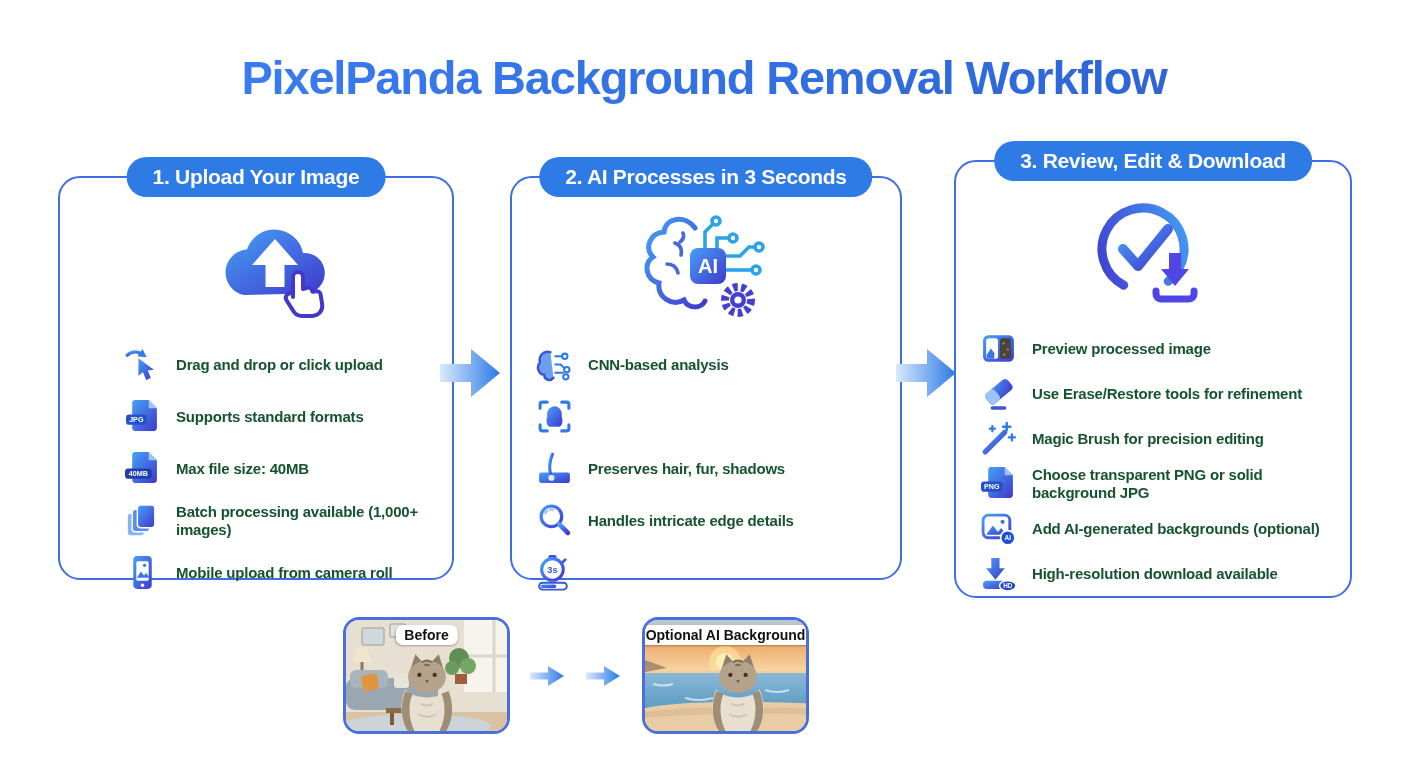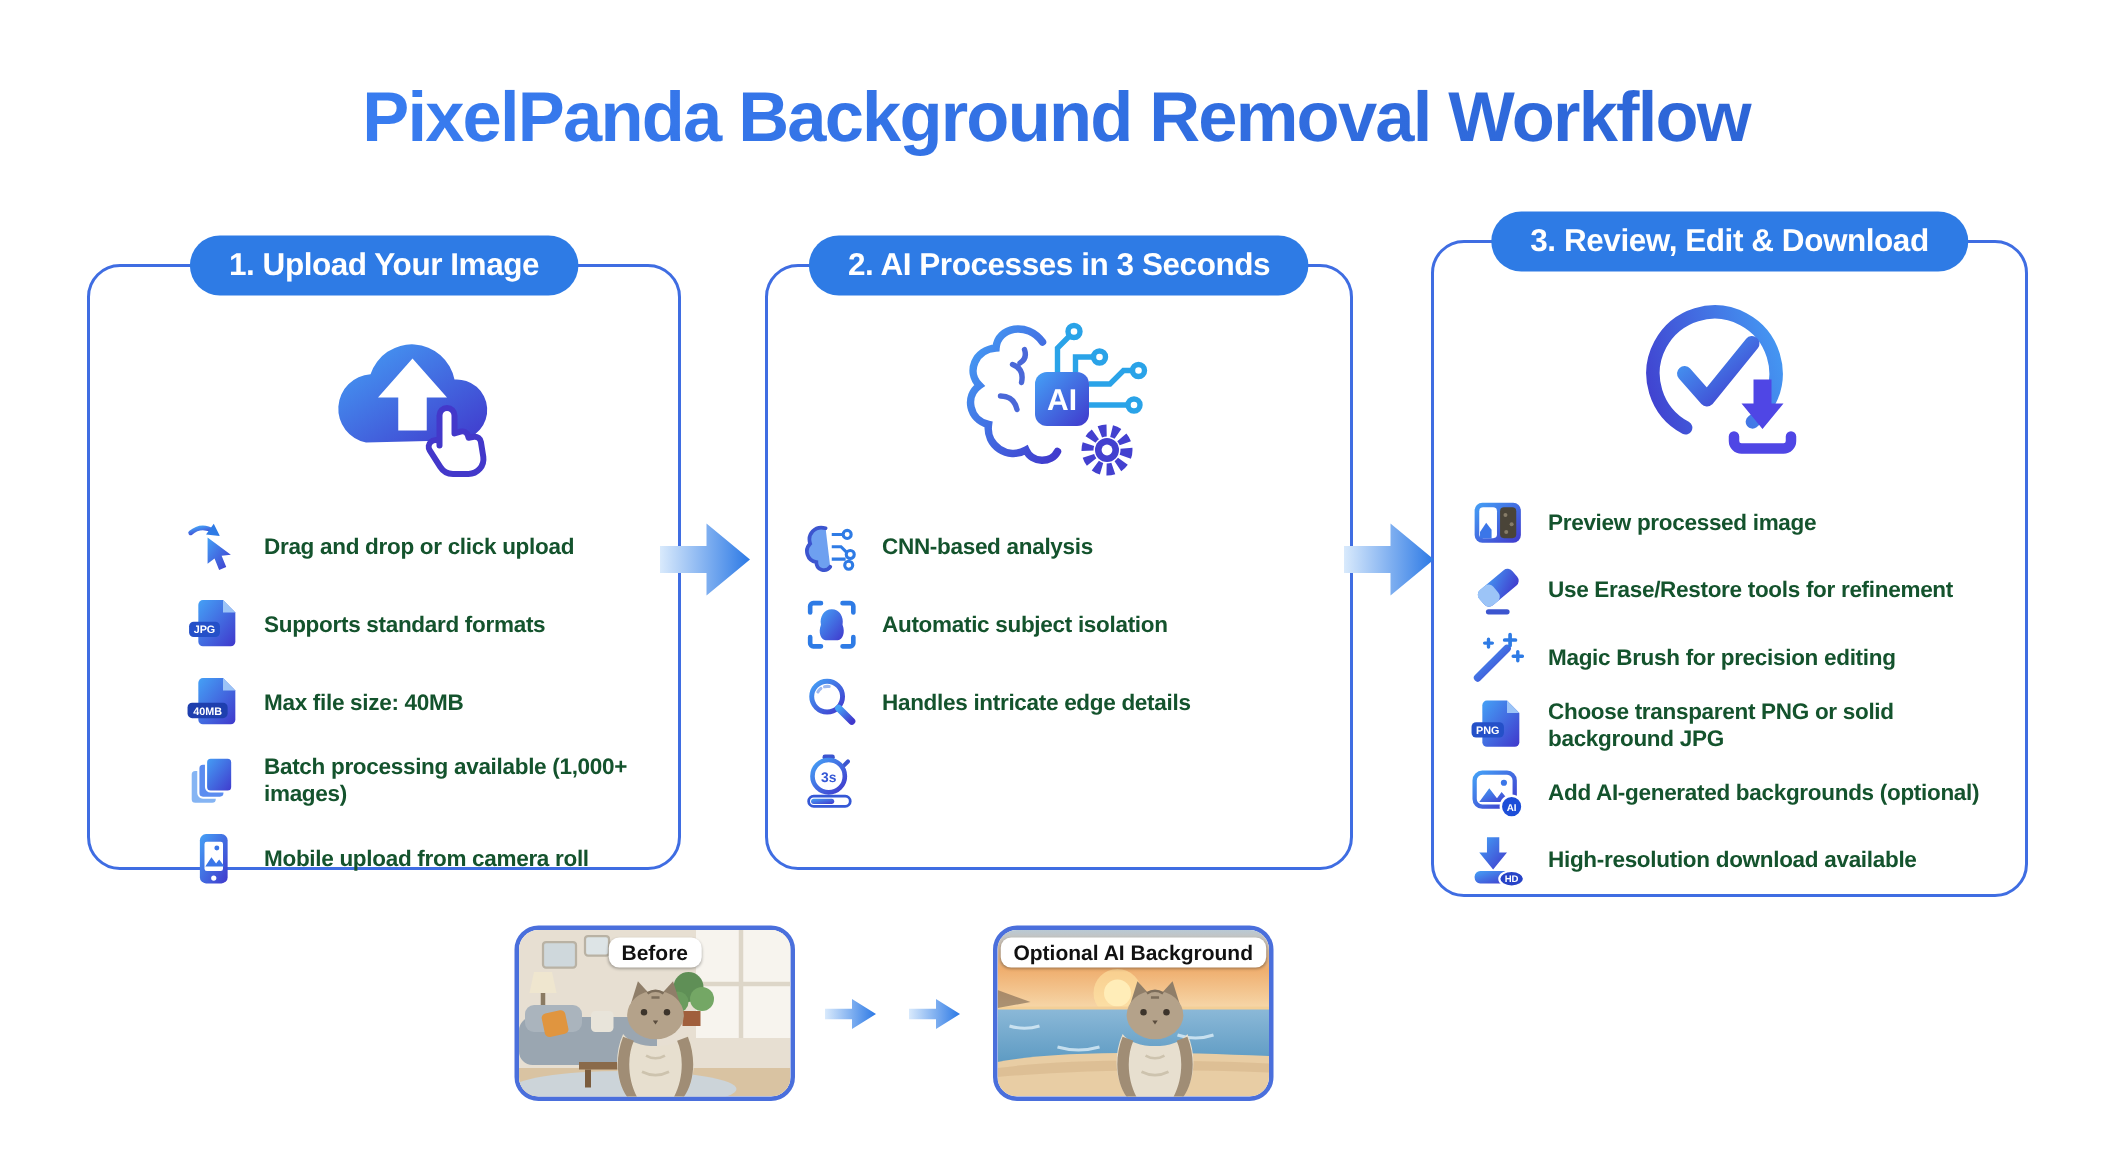--- a/index.html
+++ b/index.html
@@ -37,21 +37,21 @@
     font-size:15px; font-weight:bold; color:#14532d;
     line-height:1.18; letter-spacing:-0.2px;
   }
 
   .flow-arrow { position:absolute; }
   #flow-arrow-1 { left:440px; top:344px; }
   #flow-arrow-2 { left:896px; top:344px; }
 
   .compare { position:absolute; top:617px; left:343px; display:flex; align-items:center; gap:20px; }
   .card {
-    position:relative; width:187px; height:117px;
+    position:relative; width:167px; height:117px;
     border:3px solid #4a6fdc; border-radius:16px; overflow:hidden; background:#fff;
   }
   .card-label {
     position:absolute; top:5px; left:50%; transform:translateX(-50%);
     background:#ffffff; border-radius:7px; padding:2px 9px;
     font-size:14px; font-weight:bold; color:#111; white-space:nowrap; z-index:3;
     box-shadow:0 1px 2px rgba(0,0,0,.3);
   }
   .scene { position:absolute; inset:0; }
   .checker {
@@ -192,21 +192,28 @@
       <div class="item">
         <svg class="ico" viewBox="0 0 36 36">
           <g stroke="#2e7be5" stroke-width="3" fill="none" stroke-linecap="round">
             <path d="M4,10 V6 a2,2 0 0 1 2,-2 h5"></path>
               <path d="M25,4 h5 a2,2 0 0 1 2,2 v4"></path>
             <path d="M32,26 v4 a2,2 0 0 1 -2,2 h-5"></path>
               <path d="M11,32 H6 a2,2 0 0 1 -2,-2 v-4"></path>
           </g>
           <path d="M18,8 c-5,0 -8,5 -7,10 c-2,5 0,10 3,10 h8 c3,0 5,-5 3,-10 c1,-5 -2,-10 -7,-10 z" fill="url(#gB)"></path>
         </svg>
-        <div class="label">Automatic subject isolation</div>
+      </div>
+      <div class="item">
+        <svg class="ico" viewBox="0 0 36 36">
+          <rect x="3" y="22" width="30" height="10" rx="2" fill="url(#gB)"></rect>
+          <path d="M15,26 q-4,-10 1,-22" fill="none" stroke="url(#gB)" stroke-width="3" stroke-linecap="round"></path>
+          <circle cx="15" cy="27" r="3" fill="#ffffff" opacity="0.85"></circle>
+        </svg>
+        <div class="label">Preserves hair, fur, shadows</div>
       </div>
       <div class="item">
         <svg class="ico" viewBox="0 0 36 36">
           <circle cx="15" cy="14" r="10" fill="none" stroke="url(#gB)" stroke-width="3.2"></circle>
           <path d="M9,11 a7,7 0 0 1 9,-3" fill="none" stroke="#9db9f0" stroke-width="2" stroke-dasharray="3 2.6" stroke-linecap="round"></path>
           <path d="M22.5,21.5 L31,30" stroke="url(#gB)" stroke-width="4.6" stroke-linecap="round"></path>
         </svg>
         <div class="label">Handles intricate edge details</div>
       </div>
       <div class="item">

